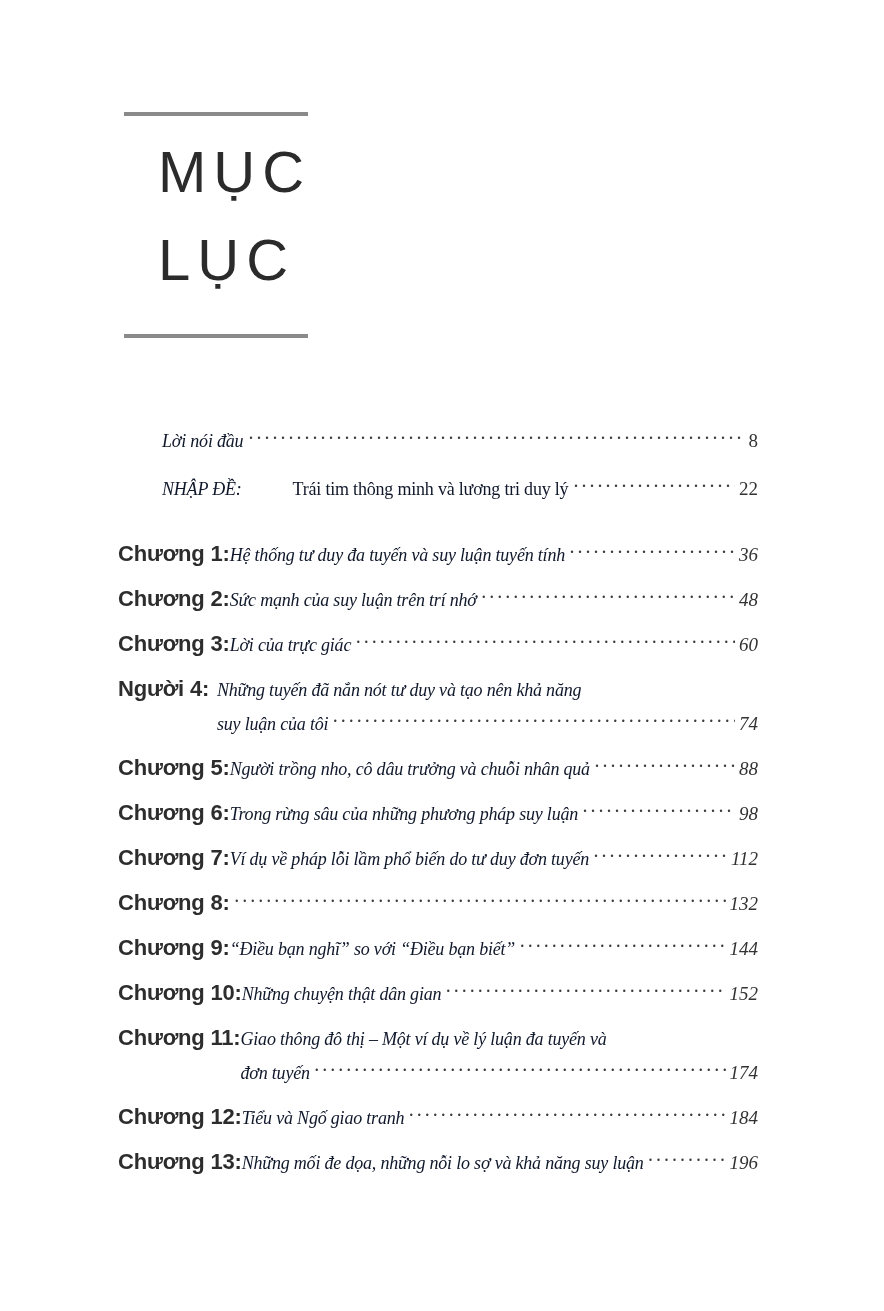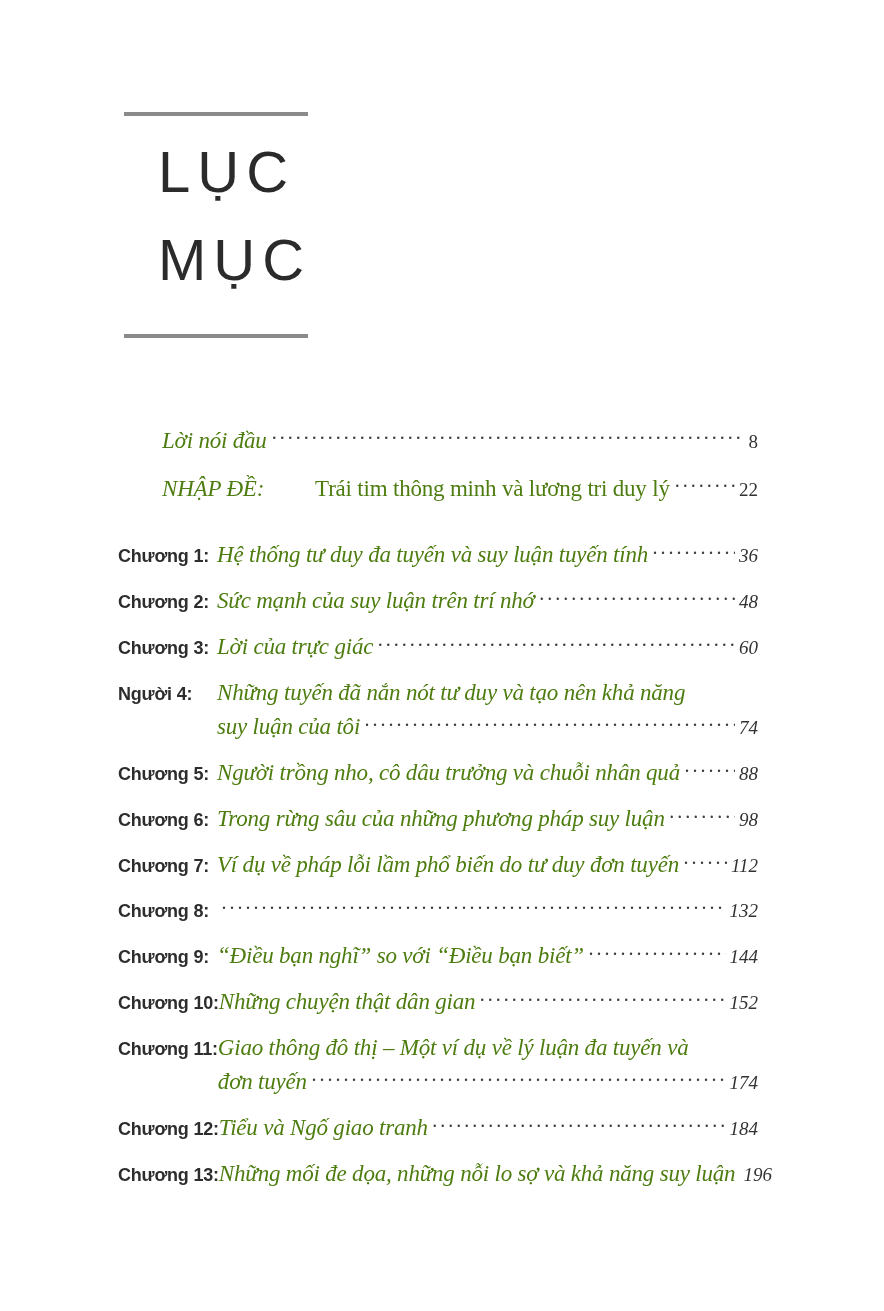--- a/index.html
+++ b/index.html
@@ -59,23 +59,23 @@
   .line {
     display: flex;
     align-items: baseline;
     line-height: 34px;
     min-width: 0;
     width: 100%;
   }
 
   .t {
     white-space: nowrap;
-    font-size: 23px;
+    font-size: 18px;
     letter-spacing: -0.2px;
-    color: #4d7c0f;
+    color: #0f172a;
   }
 
   .dots {
     flex: 1 1 auto;
     min-width: 6px;
     position: relative;
     align-self: stretch;
     overflow: hidden;
   }
   .dots::after {
@@ -106,41 +106,41 @@
   .front-matter .line { line-height: 33px; }
   .front-matter .entry { margin-bottom: 14px; }
   .fm-italic { font-style: italic; }
   .fm-rest { padding-left: 7px; margin-left: 44px; }
 
   
   .ch-label {
     flex: 0 0 99px;
     font-family: "Liberation Sans", sans-serif;
     font-weight: bold;
-    font-size: 18px;
+    font-size: 22px;
     letter-spacing: -0.2px;
     color: #2d2d2d;
     white-space: nowrap;
   }
   .ch-content {
     flex: 1 1 auto;
     min-width: 0;
     font-style: italic;
   }
 </style>
 </head>
 <body>
 
 <div class="page">
 
   <div class="rule rule-top"></div>
 
   <h1 class="toc-title">
+    <span>MỤC</span>
     <span>LỤC</span>
-    <span>MỤC</span>
   </h1>
 
   <div class="rule rule-bottom"></div>
 
   <div class="toc">
 
     <div class="front-matter">
       <div class="entry">
         <div class="line">
           <span class="t fm-italic">Lời nói đầu</span>

